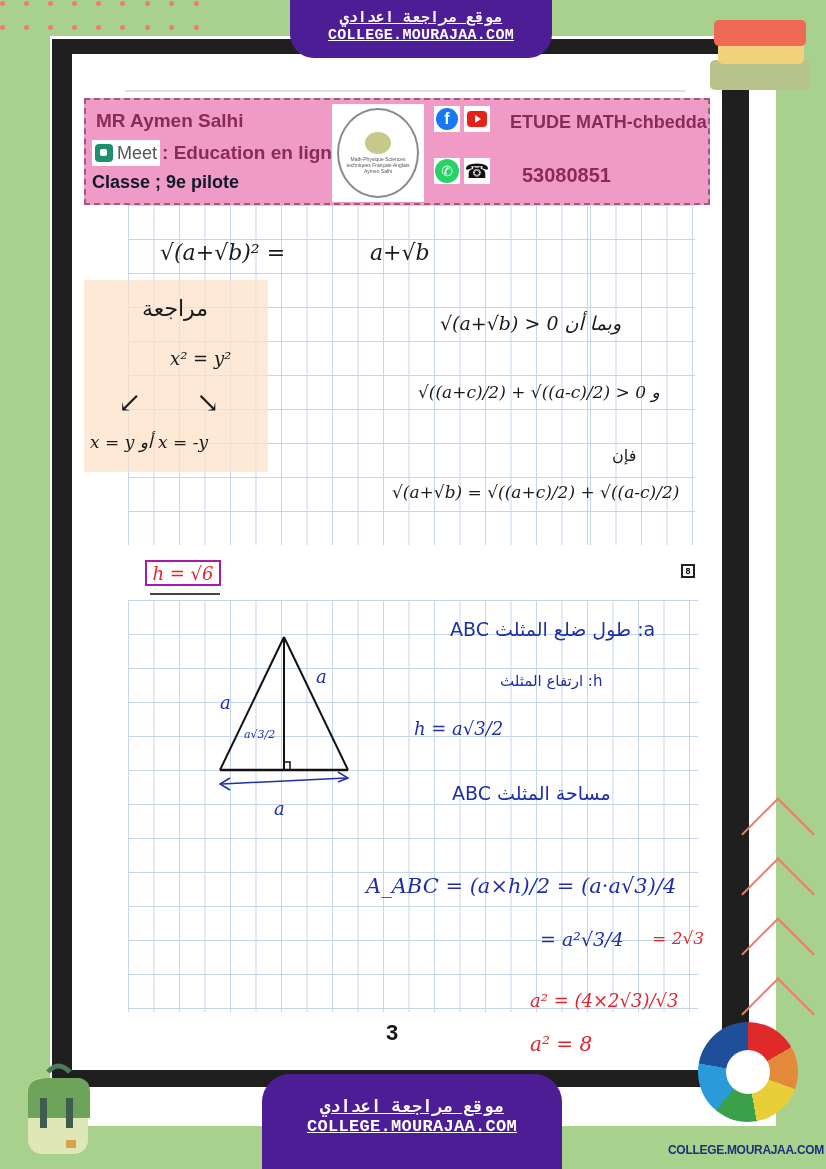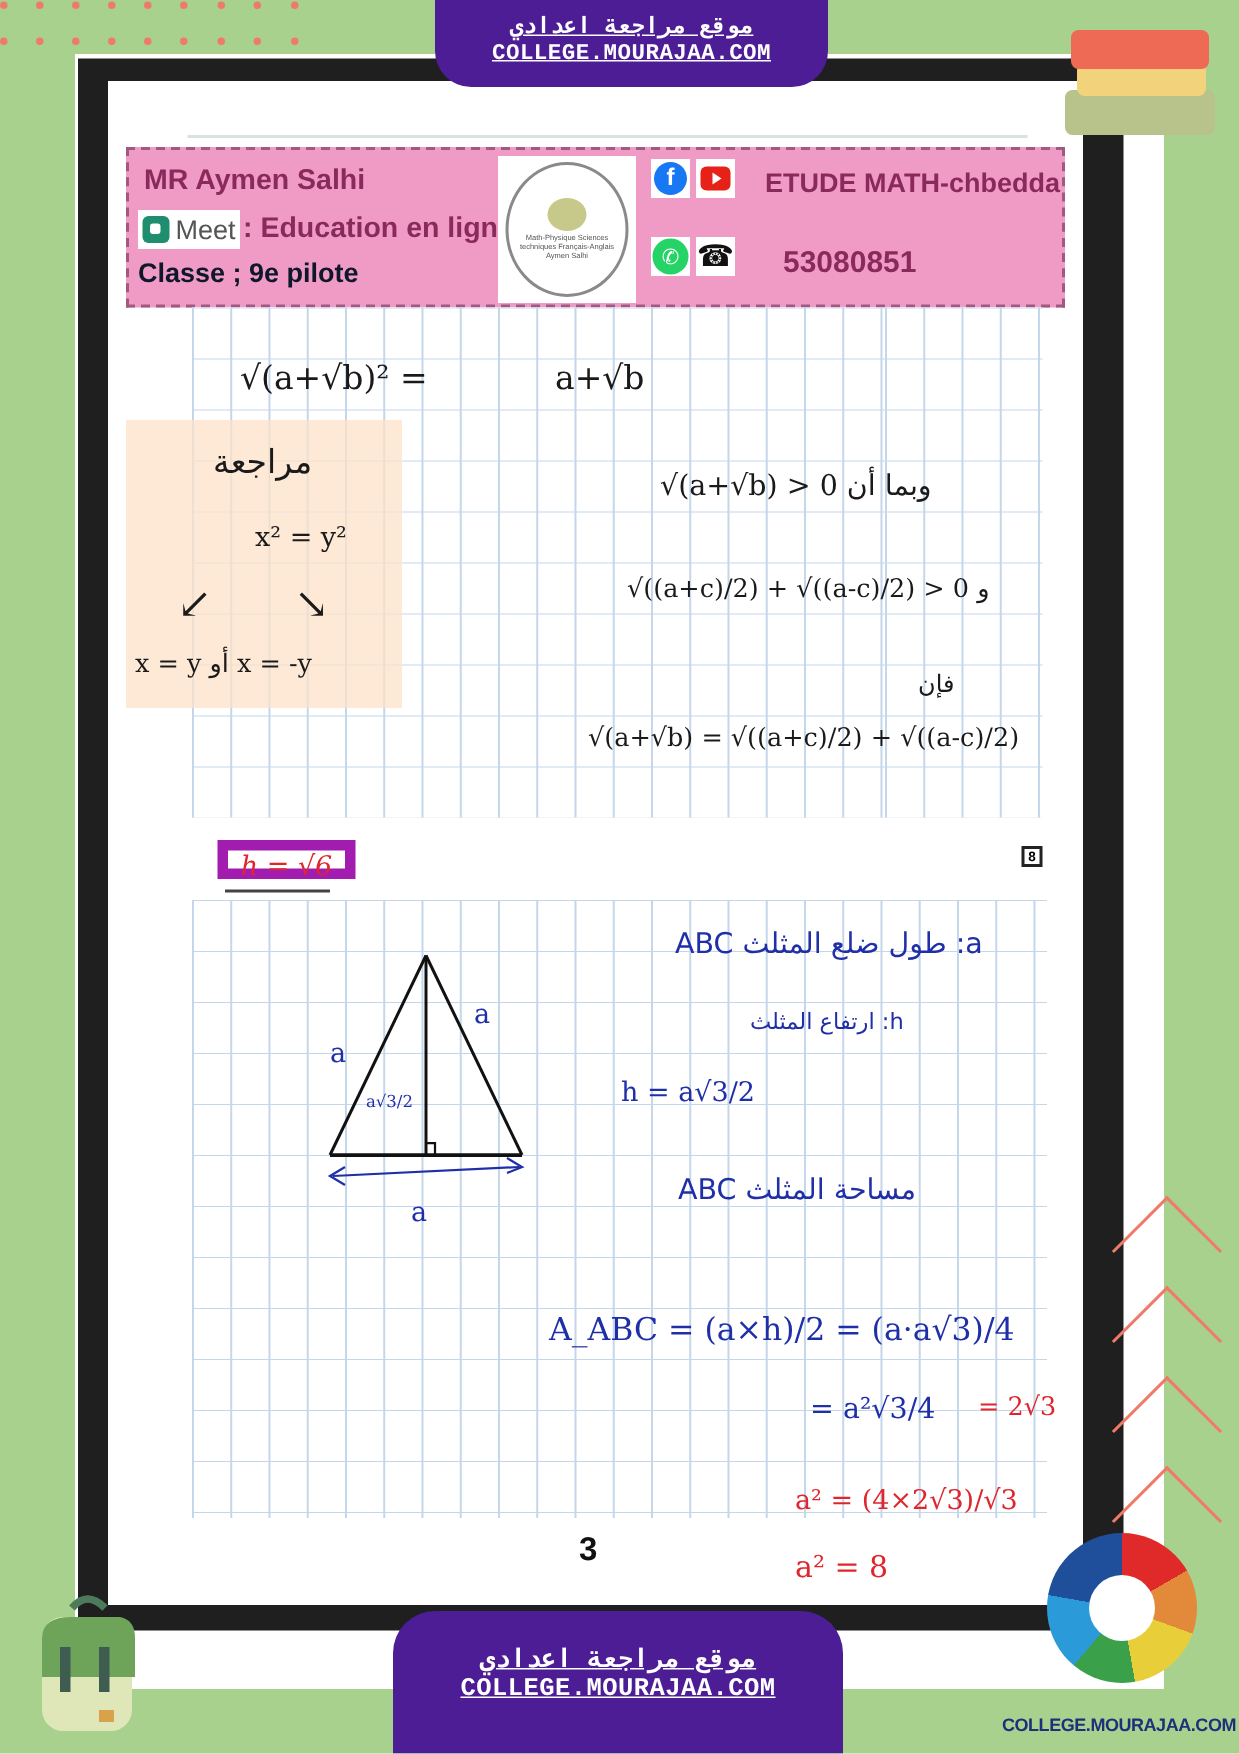--- a/index.html
+++ b/index.html
@@ -44,29 +44,29 @@
   
   .grid { position: absolute; background-color: #fff;
     background-image: linear-gradient(to right, #c3d6ea 1px, transparent 1px), linear-gradient(to bottom, #c3d6ea 1px, transparent 1px);
     background-size: 25.5px 34px; }
   .grid1 { left: 128px; top: 205px; width: 462px; height: 340px; }
   .grid1b { left: 590px; top: 205px; width: 105px; height: 340px; background-image: linear-gradient(to right, #c3d6ea 1px, transparent 1px), linear-gradient(to bottom, #c3d6ea 1px, transparent 1px); background-size: 25.5px 34px; }
   .grid2 { left: 128px; top: 600px; width: 570px; height: 412px; }
 
   .reminder-box { position: absolute; left: 84px; top: 280px; width: 184px; height: 192px; background: rgba(252,226,200,0.75); }
 
-  .hw { position: absolute; font-family: "DejaVu Serif", serif; color: #1a1a1a; white-space: nowrap; }
+  .hw { position: absolute; font-family: "DejaVu Serif", serif; font-style: italic; color: #1a1a1a; white-space: nowrap; }
   .hw.blue { color: #1f2fa8; }
   .hw.red { color: #e0262c; }
   .ar { direction: rtl; font-family: "DejaVu Sans", sans-serif; font-style: normal; }
 
   .exercise-line { position: absolute; left: 145px; top: 558px; width: 550px; height: 30px; }
   .ex-num { position: absolute; right: 0; top: 6px; width: 14px; height: 14px; border: 2px solid #222; font-size: 9px; display: flex; align-items: center; justify-content: center; font-weight: bold; }
   .ex-text { position: absolute; right: 20px; top: 2px; direction: rtl; font-size: 13px; font-weight: bold; color: #222; }
-  .answer-box { position: absolute; left: 0; top: 2px; width: 92px; height: 26px; border: 7px solid #a21caf; display: flex; align-items: flex-start; justify-content: center; }
+  .answer-box { position: absolute; left: 0; top: 2px; width: 76px; height: 26px; border: 2px solid #a21caf; display: flex; align-items: flex-end; justify-content: center; }
   .answer-box span { font-family: "DejaVu Serif", serif; font-style: italic; color: #e0262c; font-size: 18px; }
   .under-bar { position: absolute; left: 150px; top: 593px; width: 70px; height: 2px; background: #444; }
 
   .page-num { position: absolute; left: 386px; top: 1020px; font-weight: bold; font-size: 22px; color: #111; }
 
   
   .ribbon { position: absolute; background: #4c1d95; color: #fff; text-align: center; font-family: Liberation Mono, monospace; }
   .ribbon-top { left: 290px; top: 0; width: 262px; height: 58px; border-radius: 0 0 24px 24px; padding-top: 8px; }
   .ribbon-bottom { left: 262px; top: 1074px; width: 300px; height: 95px; border-radius: 28px 28px 0 0; padding-top: 22px; }
   .ribbon .ar-line { font-size: 15px; font-weight: bold; text-decoration: underline; direction: rtl; }

